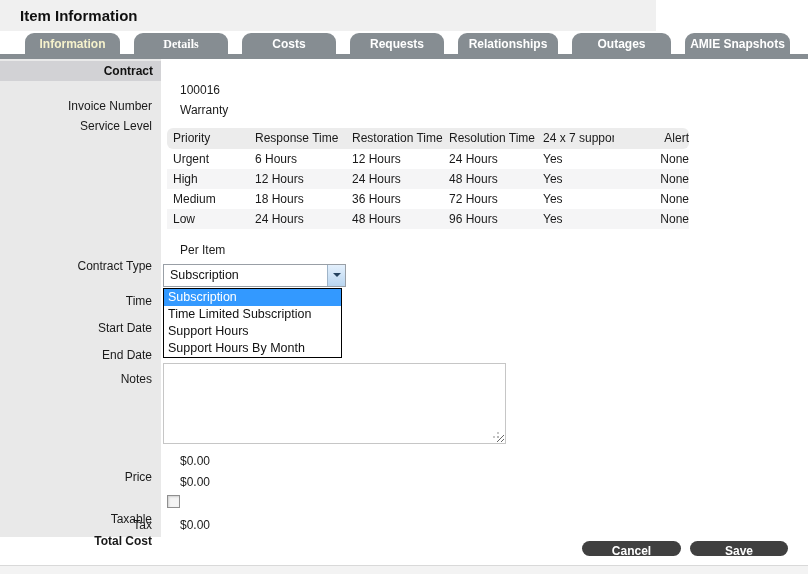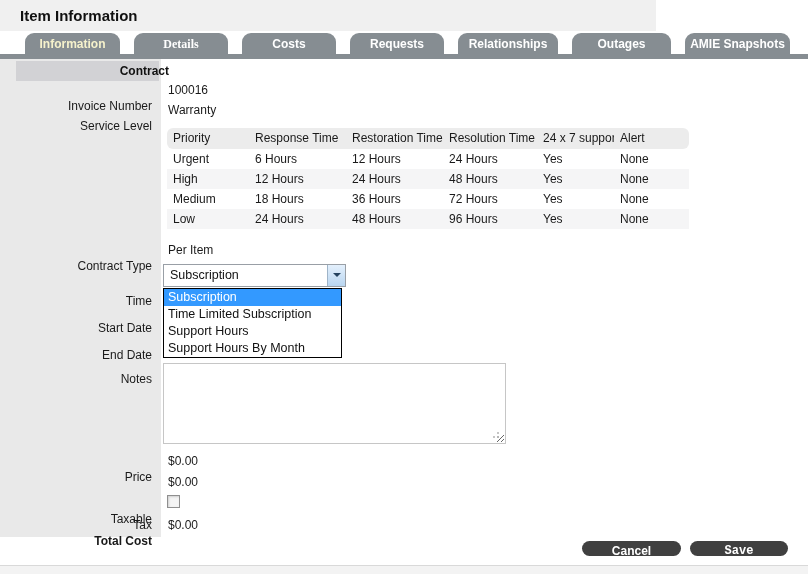--- a/index.html
+++ b/index.html
@@ -14,35 +14,35 @@
   .tabbar { position:absolute; left:0; top:33px; width:808px; height:21px; display:flex; gap:14px; padding-left:25px; }
   .tab { height:21px; background:#868d92; border-radius:9px 9px 0 0; color:#ffffff;
          font-size:12px; font-weight:bold; text-align:center; line-height:22px; cursor:pointer; }
   .tab.t0 { width:95px; color:#f6f2cc; }
   .tab.t1 { width:94px;font-family:Liberation Serif, serif; } .tab.t2 { width:94px; } .tab.t3 { width:94px; }
   .tab.t4 { width:100px; } .tab.t5 { width:99px; } .tab.t6 { width:105px; }
   .tabstrip { position:absolute; left:0; top:54px; width:808px; height:5px; background:#868d92; }
 
   
   .label-col { position:absolute; left:0; top:59px; width:161px; height:478px; background:#e9e9e9; }
-  .section-row { position:absolute; left:0; top:61px; width:143px; height:20px; background:#d2d2d5;margin-left:16px; }
+  .section-row { position:absolute; left:0; top:61px; width:161px; height:20px; background:#d2d2d5; }
   .section-row span { display:block; width:153px; text-align:right; font-size:12px; font-weight:bold; color:#111; line-height:20px; }
 
   .flabel { position:absolute; left:0; width:152px; text-align:right; font-size:12px; color:#1a1a1a;margin-top:16px; }
   .flabel.bold { font-weight:bold; }
-  .fvalue { position:absolute; left:168px; font-size:12px; color:#1a1a1a; }
+  .fvalue { position:absolute; left:180px; font-size:12px; color:#1a1a1a; }
 
   
   .sla { position:absolute; left:167px; top:128px; width:522px; font-size:12px; color:#1a1a1a; }
   .sla-row { display:flex; height:20px; line-height:20px; }
   .sla-row.head { background:#ececec; height:21px; line-height:21px;border-radius:6px; }
   .sla-row.alt { background:#f5f5f6; }
   .sla-cell { padding-left:6px; overflow:hidden; white-space:nowrap; }
   .c0 { width:82px; } .c1 { width:97px; } .c2 { width:97px; }
-  .c3 { width:94px; } .c4 { width:77px; } .c5 { width:75px; }
+  .c3 { width:94px; } .c4 { width:77px; } .c5 { width:75px;text-align:right; }
 
   
   .select { position:absolute; left:163px; top:264px; width:183px; height:23px; background:#fff;
             border:1px solid #999fa6; cursor:pointer; }
   .select-value { position:absolute; left:6px; top:3px; font-size:12.5px; color:#111; }
   .select-btn { position:absolute; right:0; top:0; width:18px; height:21px; border-left:1px solid #9fb4c8;
                 background:linear-gradient(#e4f0fc,#b9d6f1); }
   .select-btn::after { content:""; position:absolute; left:5px; top:8px; border:4px solid transparent;
                        border-top-color:#24425f; border-bottom:none; }
 
@@ -61,21 +61,21 @@
           box-shadow:-4px 0 #c6c6c6, 0 -4px #c6c6c6; }
 
   
   .checkbox { position:absolute; left:167px; top:495px; width:13px; height:13px; background:#f4f4f4;
               border:1px solid #8f8f8f; box-shadow:inset 1px 1px 2px rgba(0,0,0,0.15); cursor:pointer; }
 
   
   .btn { position:absolute; top:541px; height:15px; background:#404040; border-radius:8px;
          color:#fff; font-size:12px; font-weight:bold; text-align:center; line-height:21px; cursor:pointer; }
   .btn-cancel { left:582px; width:99px; }
-  .btn-save  { left:690px; width:98px;font-family:Liberation Mono, monospace; }
+  .btn-save  { left:690px; width:98px; }
 
   
   .bottom-line { position:absolute; left:0; top:565px; width:808px; height:1px; background:#d9d9d9; }
   .bottom-band { position:absolute; left:0; top:566px; width:808px; height:8px; background:#f3f3f3; }
 </style>
 </head>
 <body>
 
 <div class="window">
 

